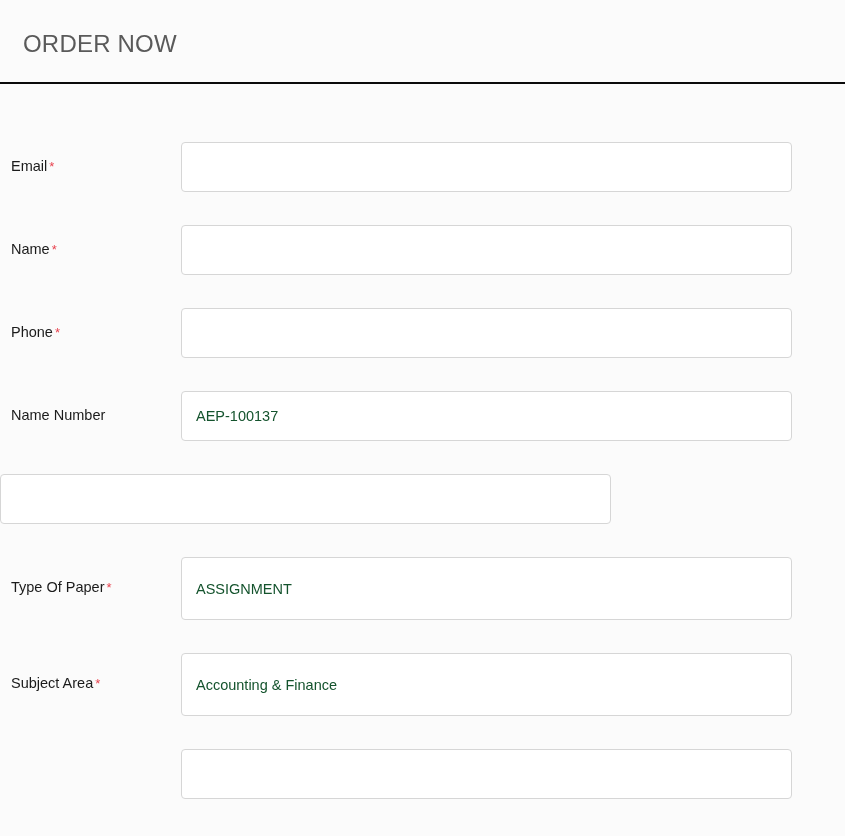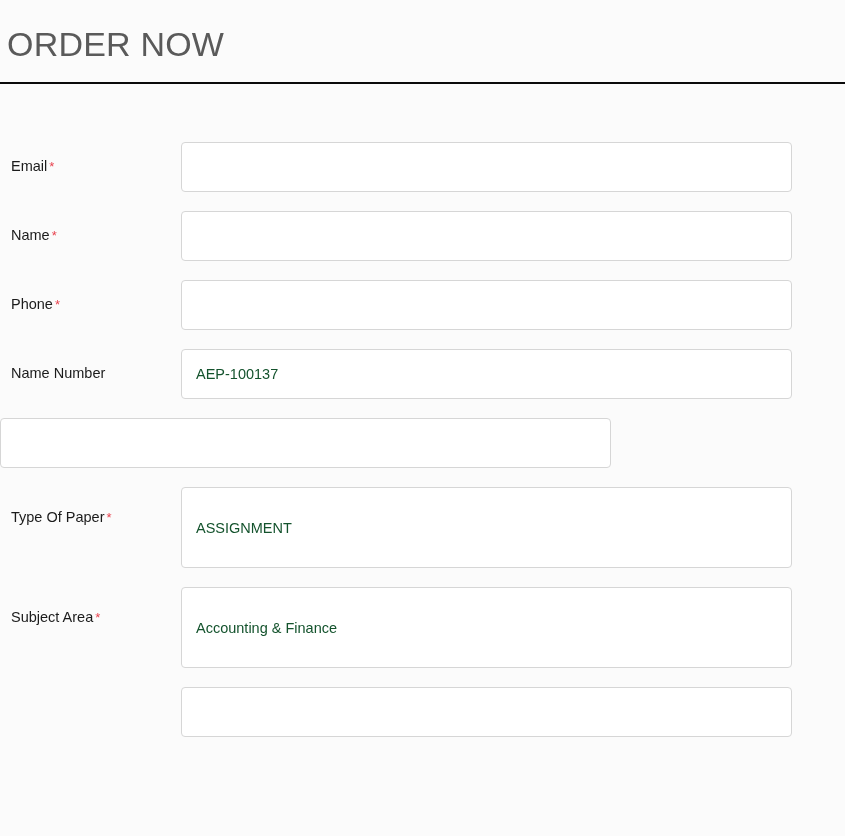--- a/index.html
+++ b/index.html
@@ -18,42 +18,42 @@
   
   .page-header {
     height: 82px;
     box-sizing: border-box;
     padding: 0 7px;
     display: flex;
     align-items: center;
     background: #fbfbfb;
   }
   .page-title {
-    font-size: 34px;
+    font-size: 24px;
     font-weight: 400;
     color: #5a5a5a;
     letter-spacing: 0.2px;
     line-height: 1;
-    margin: 0;
+    margin: 16px;
     padding-top: 6px;
   }
   .header-divider {
     height: 2px;
     background: #0a0a0a;
     width: 100%;
   }
 
   
   .order-form {
     padding-top: 58px;
   }
   .form-row {
     display: flex;
     align-items: flex-start;
-    margin-bottom: 19px;
+    margin-bottom: 33px;
   }
   .field-label {
     width: 181px;
     box-sizing: border-box;
     padding-left: 11px;
     padding-right: 6px;
     font-size: 14.5px;
     color: #1b1b1b;
     line-height: 25px;
     flex: none;
@@ -77,21 +77,21 @@
     font-size: 14.5px;
     color: #14532d;
     font-family: "Liberation Sans", sans-serif;
     overflow: hidden;
     white-space: nowrap;
   }
   .field-control.text-input {
     height: 50px;
   }
   .field-control.select-input {
-    height: 81px;
+    height: 63px;
   }
 
   
   .row-text .field-label { padding-top: 12px; }
   .row-select .field-label { padding-top: 18px; }
 
   
   .form-row.partial {
     margin-bottom: 0;
   }

